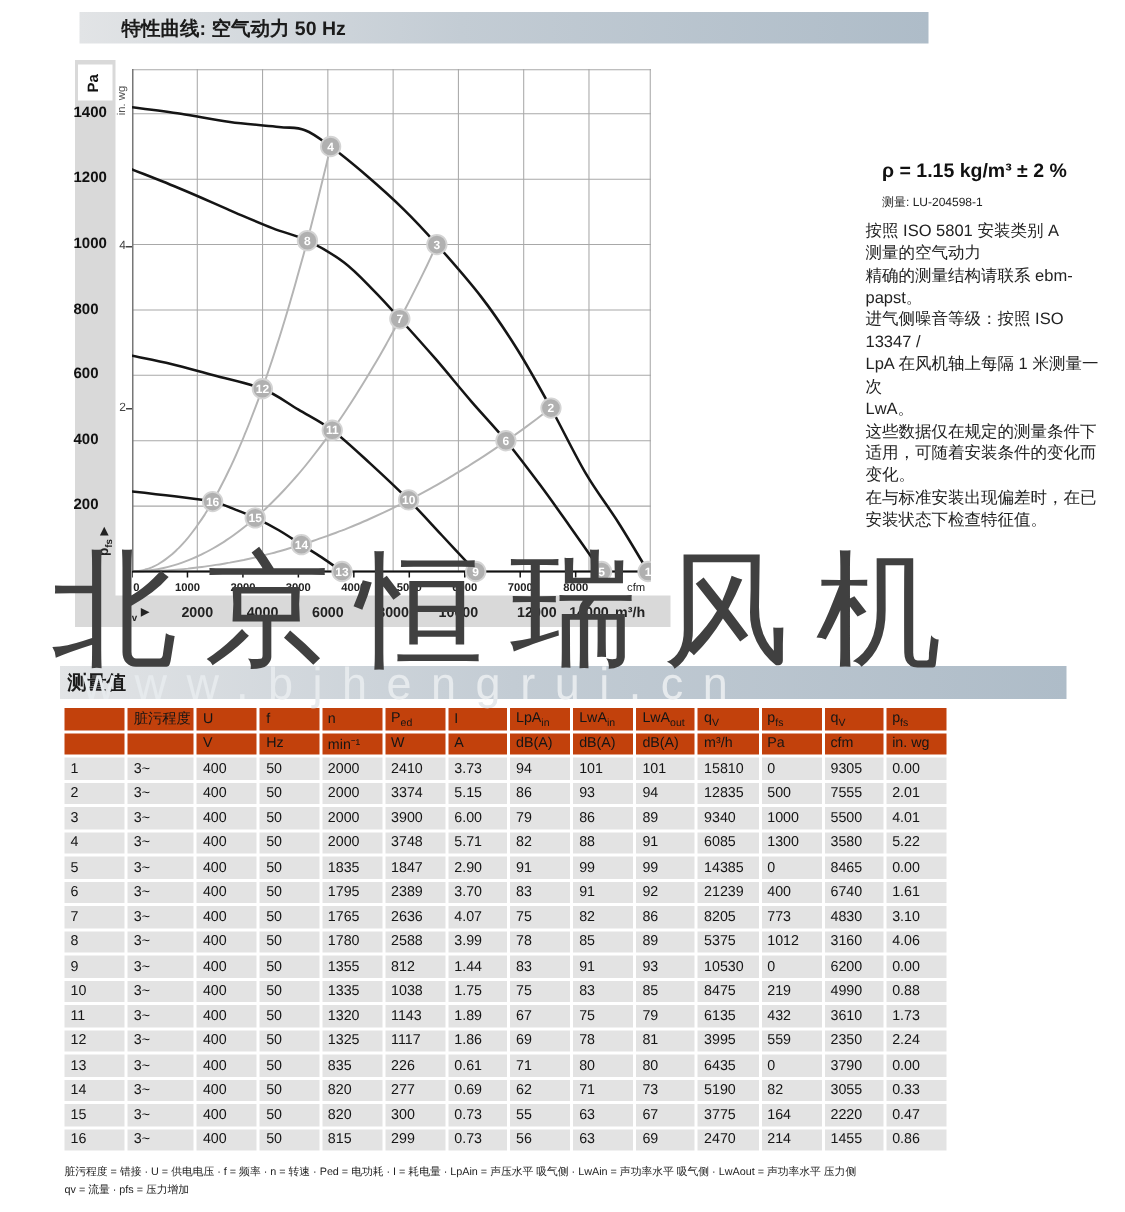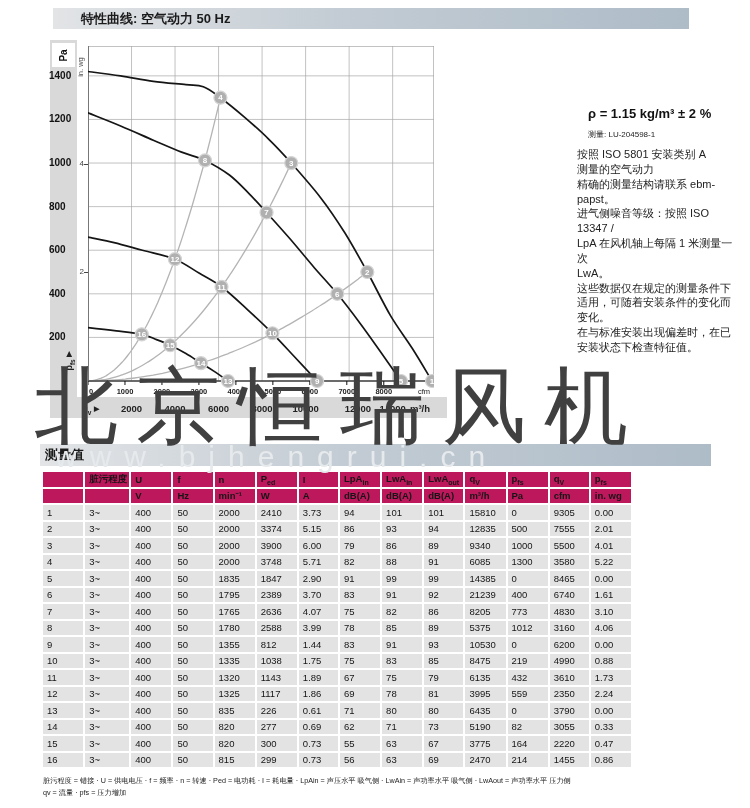--- a/index.html
+++ b/index.html
@@ -1,21 +1,21 @@
 <!DOCTYPE html>
 <html><head>
 <meta charset="utf-8">
 <style>
   html,body{margin:0;padding:0;background:#fff;}
   .page{position:relative;width:750px;height:808px;background:#fff;
         font-family:"Liberation Sans",sans-serif;overflow:hidden;color:#111;}
   .abs{position:absolute;}
   .band{position:absolute;background:linear-gradient(90deg,#e2e4e6 0%,#c3ccd4 45%,#aebcc8 100%);
         font-weight:bold;font-size:13px;color:#1b1b1b;line-height:21px;padding-left:5px;box-sizing:border-box;}
-  .title-band{left:53px;top:8px;width:636px;height:21px;padding-left:28px;}
+  .title-band{left:53px;top:8px;width:566px;height:21px;padding-left:28px;}
   .table-band{left:40px;top:444px;width:671px;height:22px;line-height:22px;}
   
   .left-band{position:absolute;left:50px;top:40px;width:27px;height:378px;background:#d9d9d9;}
   .bottom-band{position:absolute;left:50px;top:397px;width:397px;height:21px;background:#d9d9d9;}
   .pa-box{position:absolute;left:52px;top:43px;width:23px;height:24px;background:#fff;
           display:flex;align-items:center;justify-content:center;}
   .vert{transform:rotate(-90deg);font-weight:bold;font-size:10px;}
   .inwg-label{position:absolute;left:58px;top:62px;width:46px;height:10px;font-size:7.5px;color:#555;
           transform:rotate(-90deg);text-align:center;}
   .pfs-label{position:absolute;left:50px;top:355px;width:40px;height:12px;font-size:9px;font-weight:bold;
@@ -34,21 +34,21 @@
   .notes{position:absolute;left:556px;top:147px;width:160px;font-size:11px;line-height:1.35;color:#222;white-space:pre-line;margin-left:21px;}
   
   .wm-big{position:absolute;left:34px;top:350px;width:716px;font-size:84px;letter-spacing:18px;
           color:#404040;white-space:nowrap;z-index:5;pointer-events:none;}
   .wm-url{position:absolute;left:55px;top:440px;width:695px;font-size:30px;letter-spacing:13px;
           color:#e6eaed;white-space:nowrap;z-index:6;pointer-events:none;}
   
   #mtable{position:absolute;left:41px;top:470px;border-collapse:separate;border-spacing:2px;table-layout:fixed;width:592px;}
   #mtable td{background:#e3e3e3;font-size:9.5px;height:14.5px;padding:0 0 0 4px;white-space:nowrap;
              overflow:hidden;color:#151515;vertical-align:middle;}
-  #mtable thead td{background:#be185d;font-weight:bold;}
+  #mtable thead td{background:#c2410c;font-weight:normal;}
   #mtable sub{font-size:7px;}
   .fn{position:absolute;left:43px;width:700px;font-size:7.2px;color:#222;white-space:nowrap;}
 </style>
 </head>
 <body>
 
 <div class="page">
 
   <div class="band title-band">
     <span>特性曲线: 空气动力 50 Hz</span>

